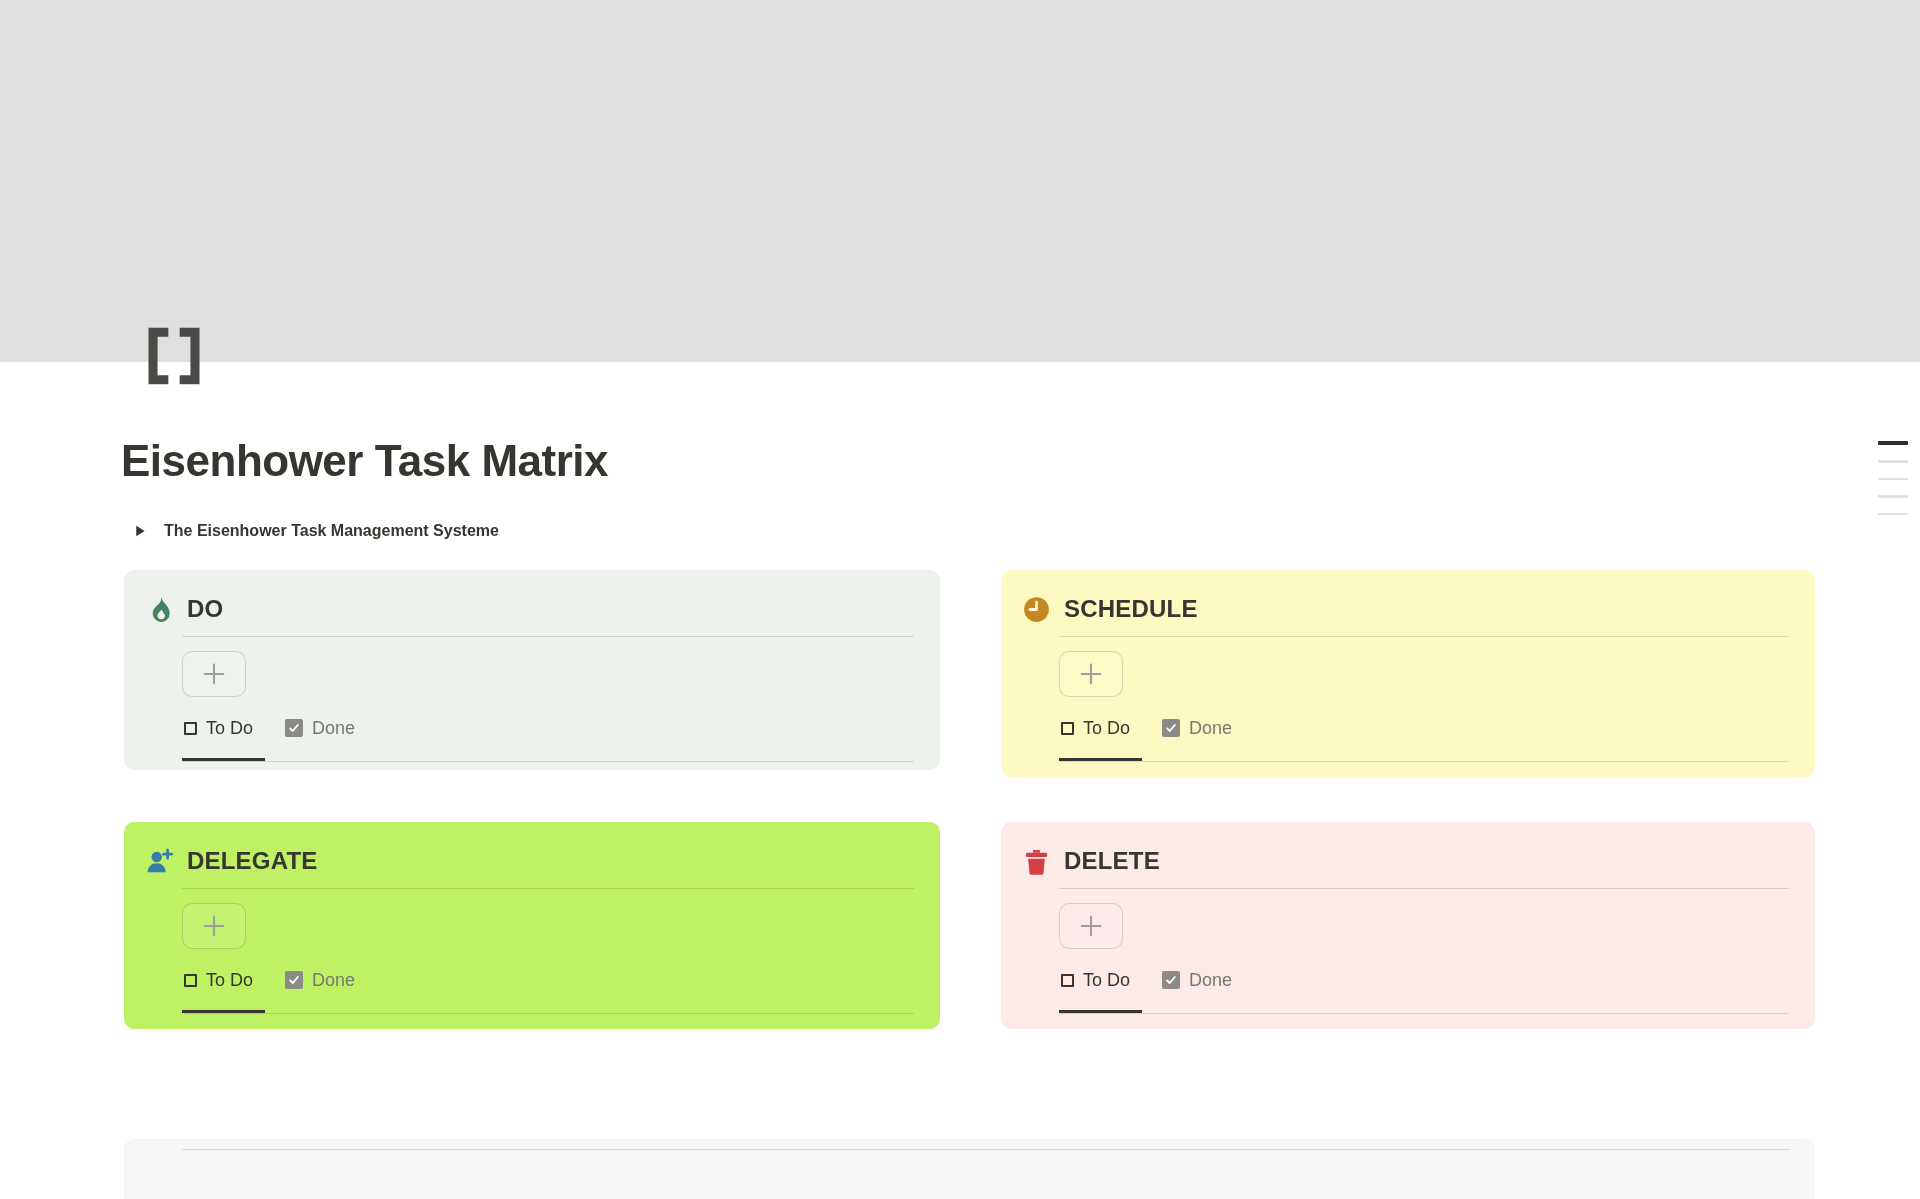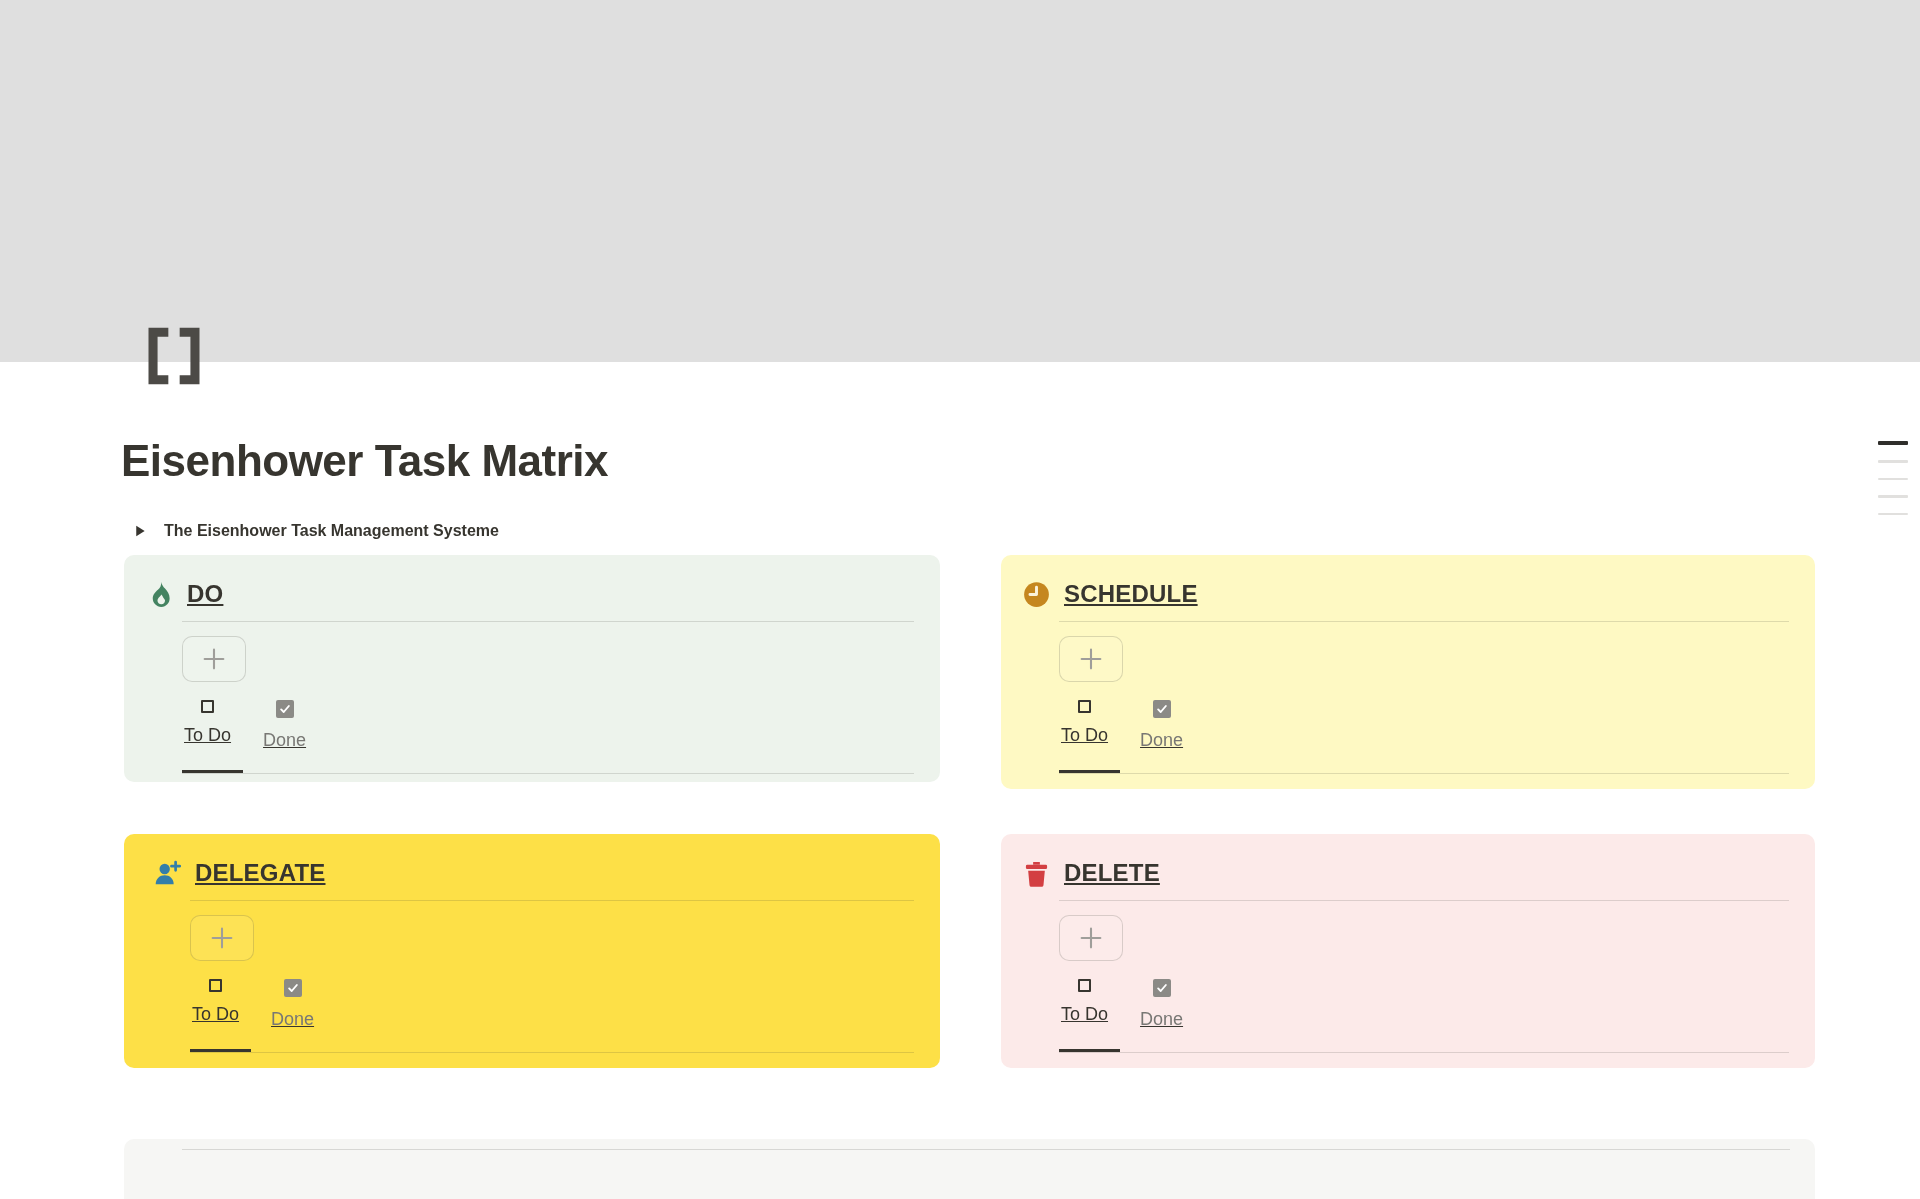--- a/index.html
+++ b/index.html
@@ -31,23 +31,23 @@
   .toggle-row {
     position: absolute; top: 516px; left: 133px;
     display: flex; align-items: center; gap: 17px;
     font-size: 16px; font-weight: 700; line-height: 30px; cursor: pointer;
   }
   .toggle-arrow { width: 14px; height: 14px; display: inline-flex; }
   .toggle-arrow svg { width: 100%; height: 100%; }
 
   
   .grid {
-    position: absolute; top: 555px; left: 124px; width: 1691px;
+    position: absolute; top: 570px; left: 124px; width: 1691px;
     display: grid; grid-template-columns: 816px 814px;
-    column-gap: 61px; row-gap: 45px; align-items: start; text-decoration: underline;
+    column-gap: 61px; row-gap: 45px; align-items: start;
   }
   .card { border-radius: 10px; padding-bottom: 15px; }
   .card.has-task { padding-bottom: 8px; }
 
   .card-header { display: flex; align-items: center; gap: 14px; padding: 25px 0 0 22px; }
   .qicon { width: 27px; height: 27px; flex: 0 0 27px; }
   .qicon svg { width: 100%; height: 100%; display: block; }
   .card-title { font-size: 24px; font-weight: 700; letter-spacing: 0.2px; }
 
   .card-inner {
@@ -66,21 +66,21 @@
   }
   .add-btn svg { width: 28px; height: 28px; }
 
   .tabs {
     display: flex; gap: 18px; margin-top: 18px;
     border-bottom: 1px solid rgba(55,53,47,0.16);
   }
   .tab {
     display: flex; align-items: center; gap: 9px;
     padding: 0 12px 20px 2px;
-    font-size: 18px; line-height: 26px; color: #787774; cursor: pointer; flex-direction: column;
+    font-size: 18px; line-height: 26px; color: #787774; cursor: pointer;
   }
   .tab.active {
     color: #37352f; font-weight: 500;
     box-shadow: inset 0 -3px 0 #37352f;
   }
   .cb-outline {
     width: 13px; height: 13px;
     border: 2.5px solid #37352f; border-radius: 1px; background: transparent;
   }
   .cb-filled {
@@ -213,21 +213,21 @@
         <span class="cb-filled">
           <svg viewBox="0 0 14 14">
               <path d="M2.5 7.5 L5.5 10.5 L11.5 3.5" stroke="#fff" stroke-width="2.2" fill="none" stroke-linecap="round" stroke-linejoin="round"></path>
             </svg>
         </span>
         <span>Done</span>
       </div>
     </div>
   </section>
 
-  <section class="card" style="background: #fde047; padding-left: 8px;">
+  <section class="card" style="background: #bef264;">
     <div class="card-header">
       <span class="qicon" style="color: rgb(51, 126, 169);">
         <svg viewBox="0 0 24 24" fill="currentColor">
           <circle cx="9.5" cy="8" r="4.6"></circle>
           <path d="M1.5 21.5 c0 -5 3.6 -8 8 -8 c4.4 0 8 3 8 8 z"></path>
           <path d="M19.2 1.8 v7.4 M15.5 5.5 h7.4" stroke="currentColor" stroke-width="2.4" fill="none" stroke-linecap="round"></path>
         </svg>
       </span>
       <span class="card-title">DELEGATE</span>
     </div>

